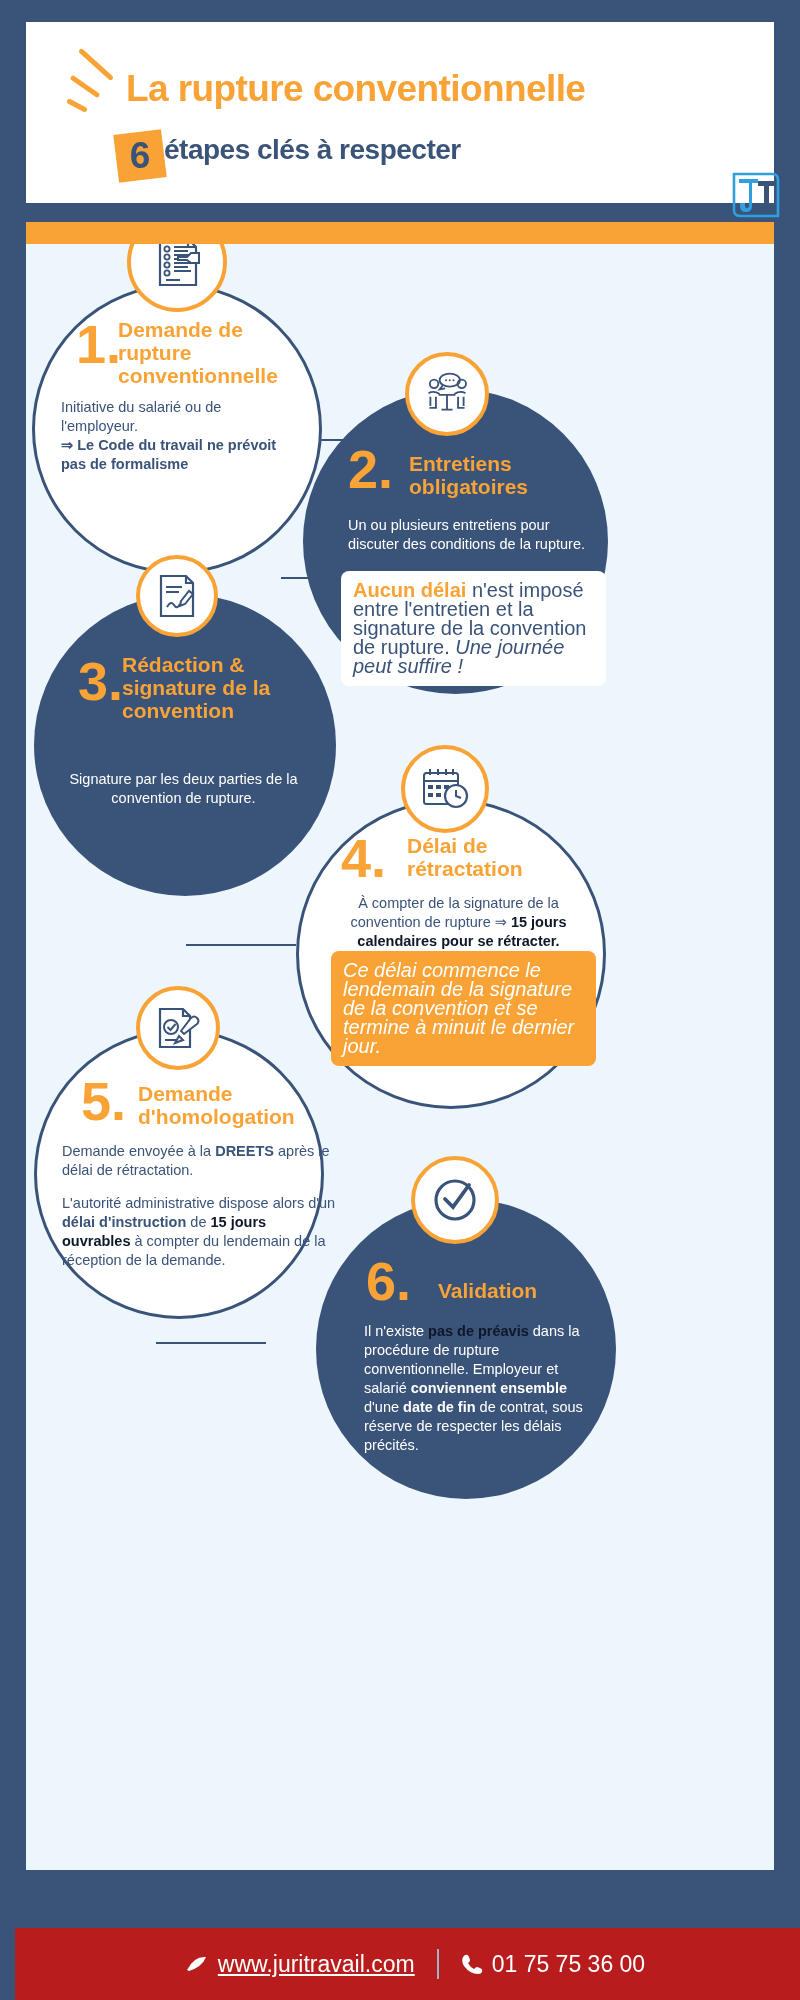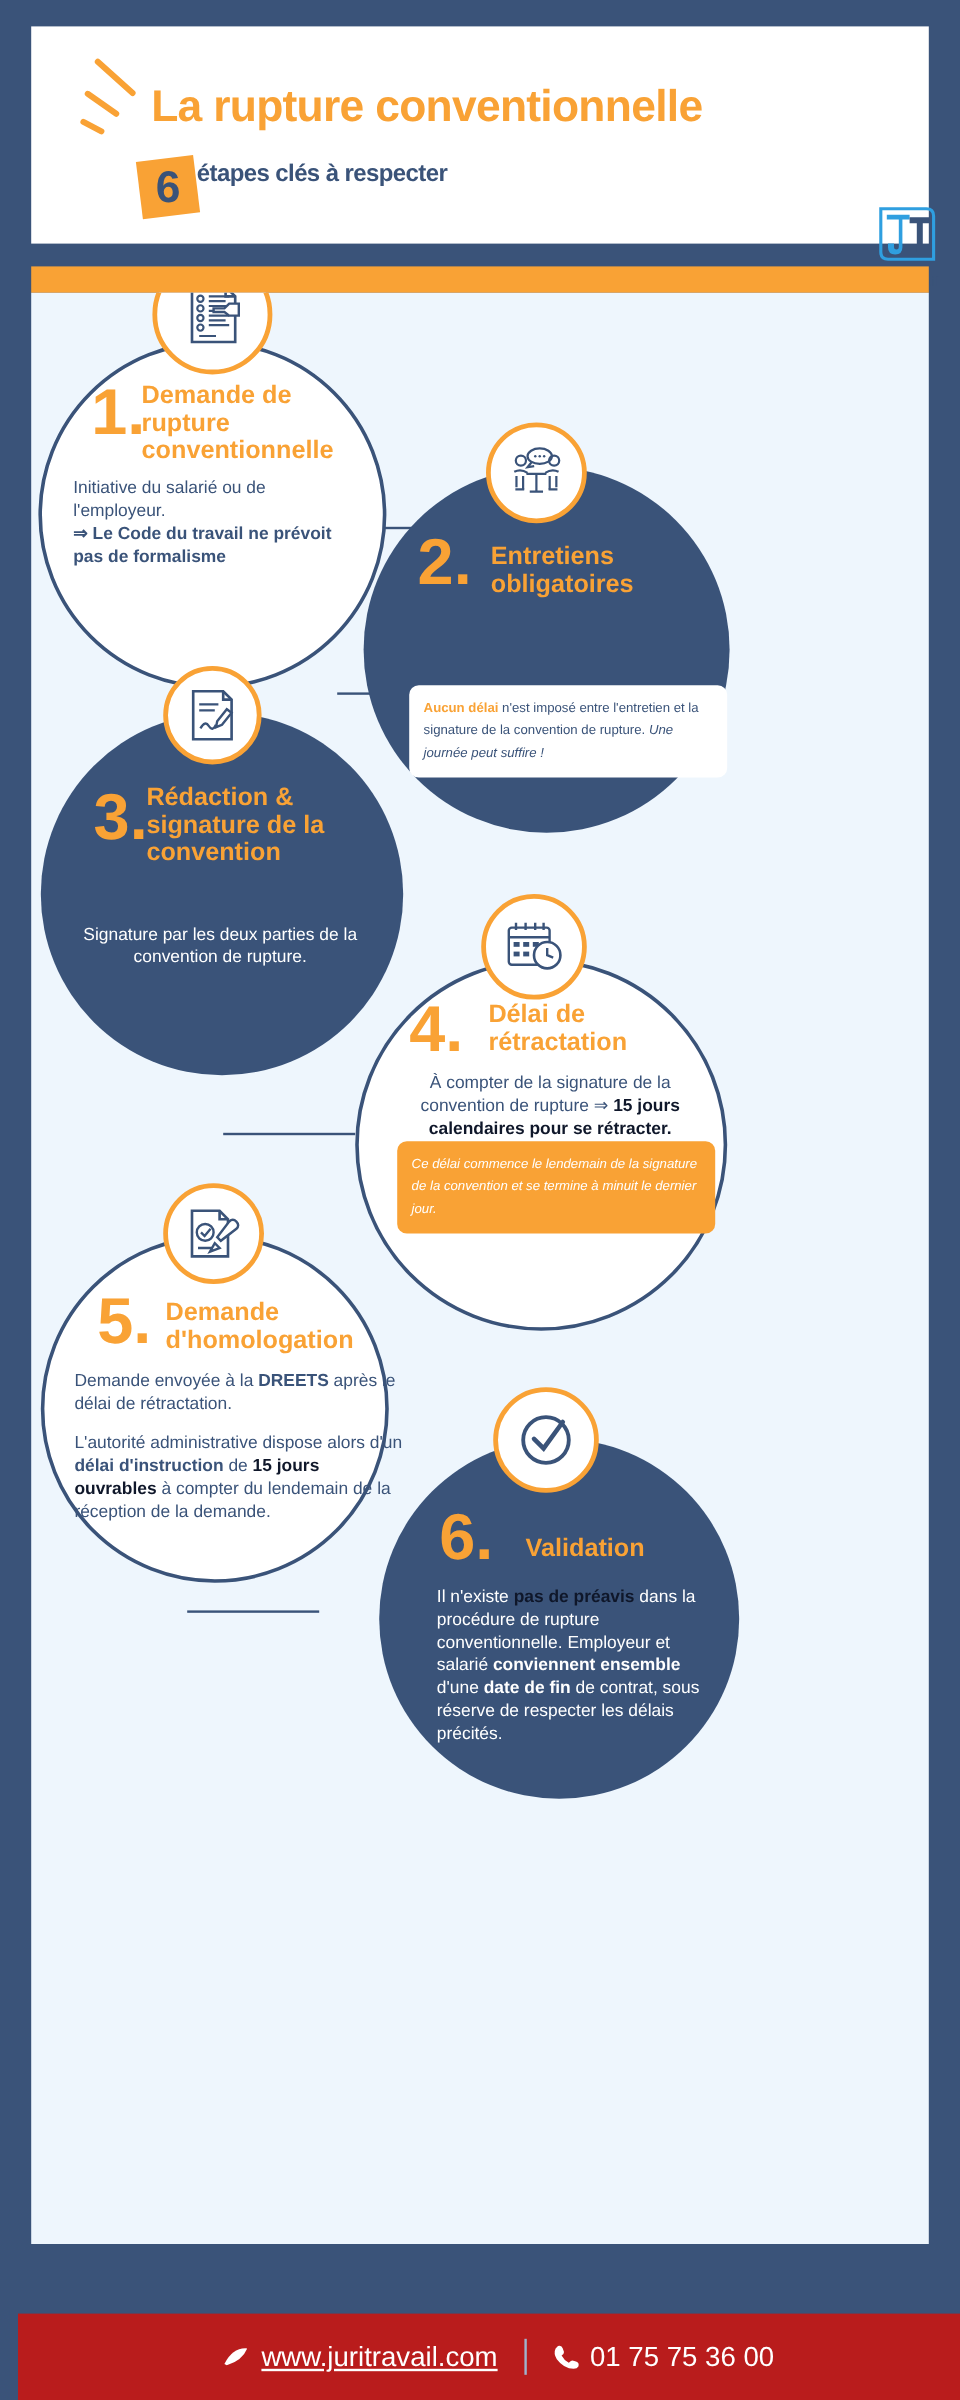--- a/index.html
+++ b/index.html
@@ -44,21 +44,21 @@
     transform: rotate(-7deg);
   }
   .badge6 span {
     position: absolute; left: 0; top: 0; width: 48px; height: 48px;
     display: flex; align-items: center; justify-content: center;
     font-size: 37px; font-weight: bold; color: #3a5379;
     transform: rotate(7deg);
   }
   .title2 {
     position: absolute; left: 138px; top: 112px;
-    font-size: 20px; font-weight: bold; color: #3a5379;
+    font-size: 28px; font-weight: bold; color: #3a5379;
     letter-spacing: -0.5px; white-space: nowrap;
   }
   .logo {
     position: absolute; left: 690px; top: 148px;
     width: 80px; text-align: center;
   }
   .logo-mark { width: 56px; height: 52px; margin: 0 auto; }
   .logo-word {
     font-size: 11px; font-weight: bold; color: #1f9ae0;
     letter-spacing: 0.4px; margin-top: 2px;
@@ -103,21 +103,21 @@
   .body-txt {
     position: absolute; font-size: 14.5px; line-height: 19px;
     color: #3a5379;
   }
   .body-txt.onDark { color: #ffffff; }
   .body-txt b { font-weight: bold; }
   .body-txt .or { color: #0f172a; font-weight: bold; }
 
   .callout {
     position: absolute; border-radius: 8px;
-    font-size: 11px; line-height: 19px;
+    font-size: 20px; line-height: 19px;
     padding: 10px 12px;
   }
   .callout.white { background: #ffffff; color: #3a5379; }
   .callout.white .or { color: #f9a235; font-weight: bold; }
   .callout.white i { font-style: italic; }
   .callout.orange {
     background: #f9a235; color: #ffffff;
     font-style: italic; font-weight: normal;
   }
 
@@ -209,20 +209,21 @@
         <path d="M6 22 q6 -3 12 1 M46 22 q-6 -3 -12 1" fill="none" stroke="#3a5379" stroke-width="2"></path>
         <path d="M14 26 v12 M38 26 v12 M8 26 v10 M44 26 v10" stroke="#3a5379" stroke-width="2" fill="none"></path>
         <path d="M17 24 H35 M26 24 V40 M20 40 H32" stroke="#3a5379" stroke-width="2" fill="none"></path>
         <path d="M7 38 h8 M37 38 h8" stroke="#3a5379" stroke-width="2" fill="none"></path>
       </svg>
     </div>
     <div class="num" style="left:322px; top:203px;">
       <span>2</span><span class="dot">.</span>
     </div>
     <div class="step-title" style="left:383px; top:208px; width:160px;">Entretiens obligatoires</div>
+    <div class="body-txt onDark" style="left:322px; top:272px; width:250px;">Un ou plusieurs entretiens pour discuter des conditions de la rupture.</div>
     <div class="callout white" style="left:315px; top:327px; width:265px;">
       <span class="or">Aucun délai</span><span> n'est imposé entre l'entretien et la signature de la convention de rupture. </span><i>Une journée peut suffire !</i>
     </div>
 
     <div class="bub dark" style="left:8px; top:350px; width:302px; height:302px;"></div>
     <div class="icon-badge" style="left:110px; top:311px; width:82px; height:82px;">
       <svg width="44" height="46" viewBox="0 0 44 46">
         <path d="M6 3 H31 L38 10 V43 H6 Z" fill="none" stroke="#3a5379" stroke-width="2.2"></path>
         <path d="M31 3 V10 H38" fill="none" stroke="#3a5379" stroke-width="2.2"></path>
         <path d="M11 14 H27 M11 19 H24" stroke="#3a5379" stroke-width="1.8" fill="none"></path>

